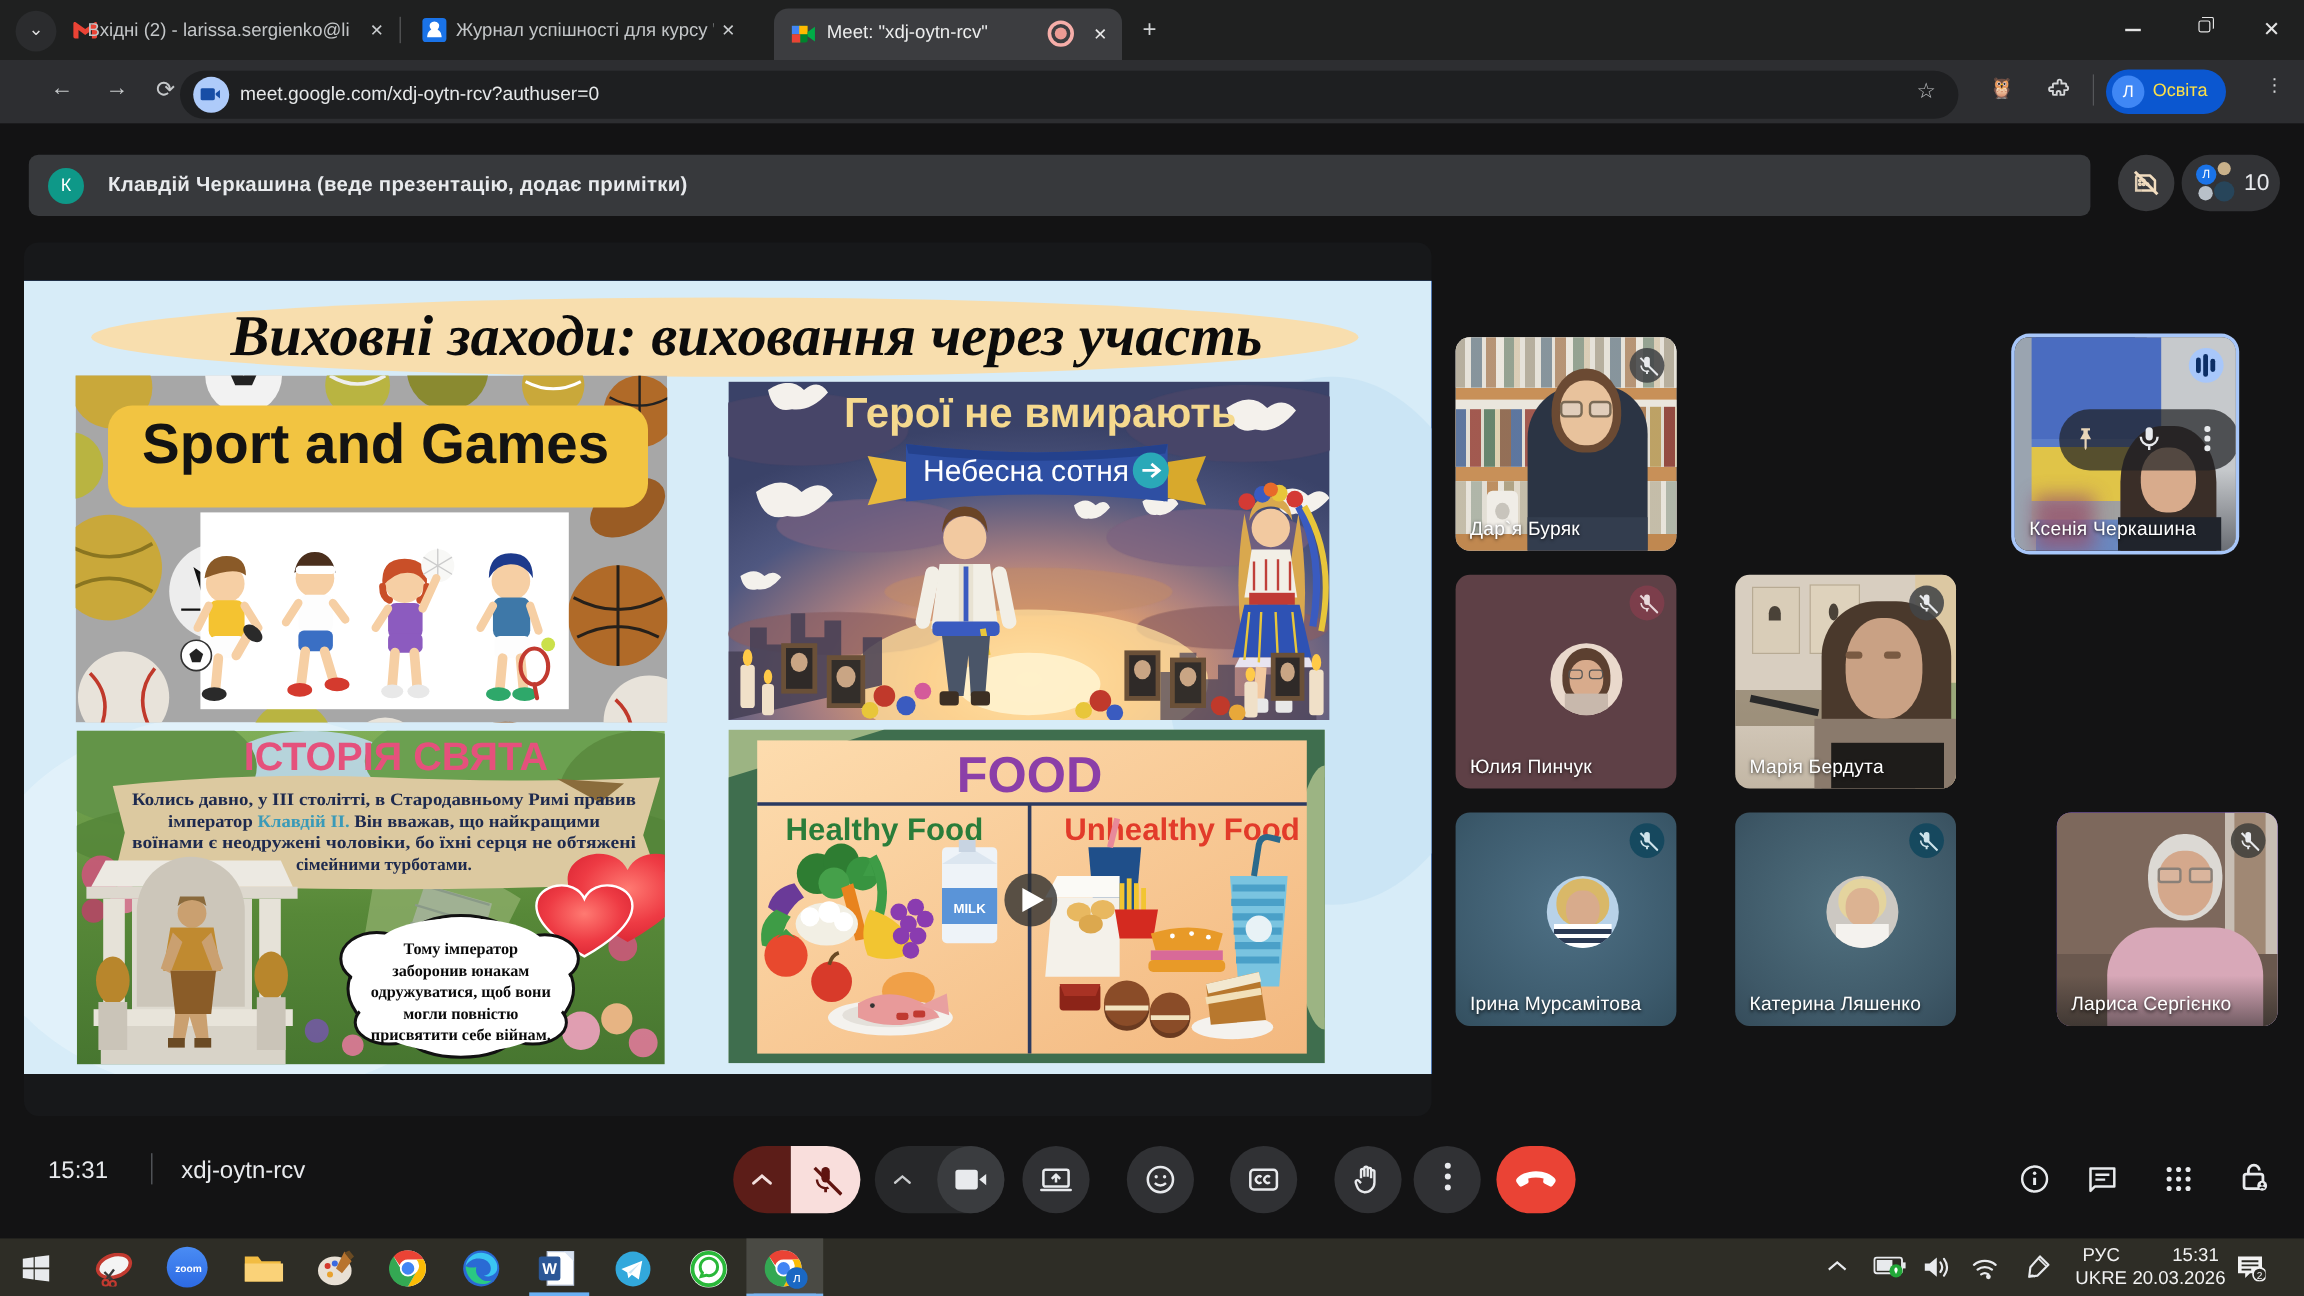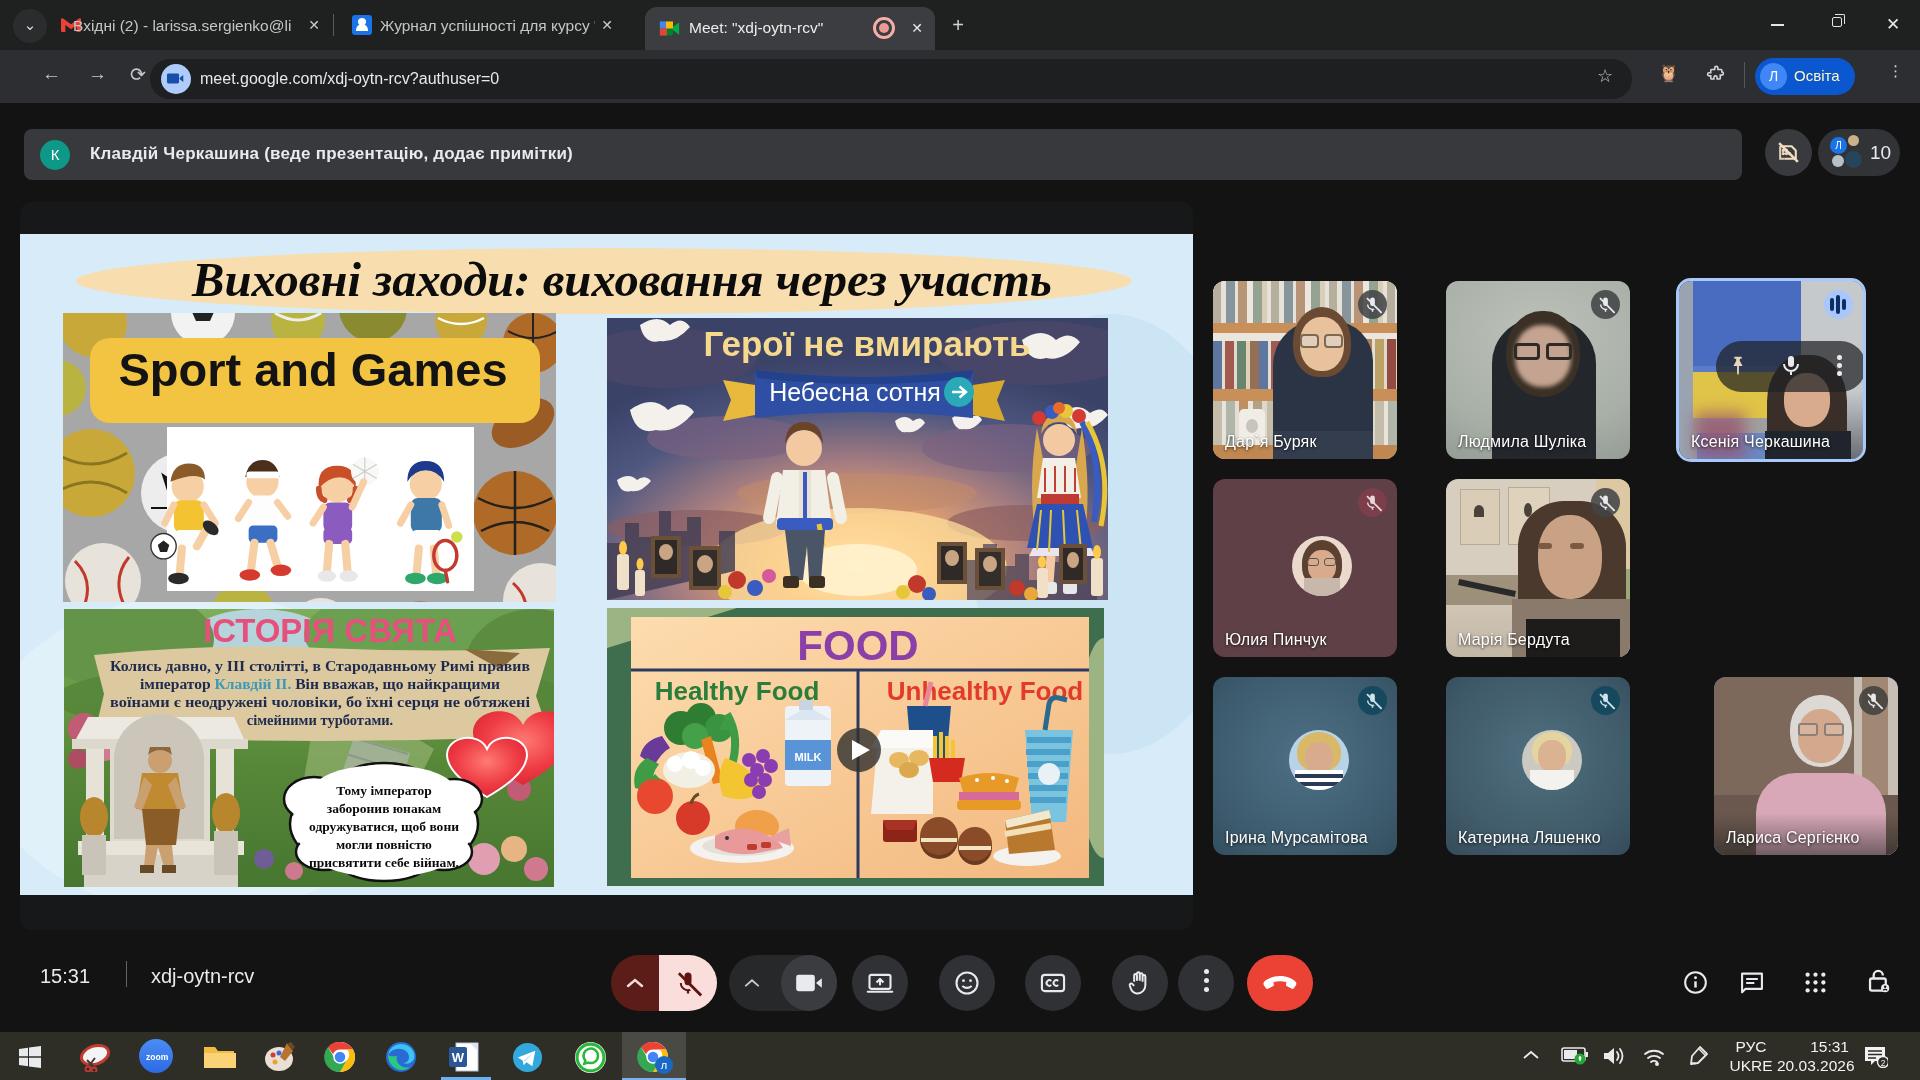--- a/index.html
+++ b/index.html
@@ -114,21 +114,21 @@
   </div>
 <div id="url">meet.google.com/xdj-oytn-rcv?authuser=0</div>
 <div id="star">☆</div>
 <div id="owl">🦉</div>
 <div id="puzzle"><svg width="19" height="19" viewBox="0 0 24 24" fill="none" stroke="#d4d6d8" stroke-width="2">
       <path d="M20 11V8a1 1 0 0 0-1-1h-4V5a2 2 0 1 0-4 0v2H7a1 1 0 0 0-1 1v3H4a2 2 0 1 0 0 4h2v3a1 1 0 0 0 1 1h3v-2a2 2 0 1 1 4 0v2h3a1 1 0 0 0 1-1v-4h2a2 2 0 1 0 0-4z"></path>
     </svg></div>
 <div class="abs" style="left:1744px;top:62px;width:1px;height:26px;background:#55575a"></div>
 <div id="profile">
     <div class="abs" style="left:5px;top:5px;width:27px;height:27px;border-radius:50%;background:#3f87f5;color:#fff;text-align:center;line-height:27px;font-size:14px">Л</div>
-    <div class="abs" style="left:39px;top:9px;color:#fef9c3;font-size:15px">Освіта</div>
+    <div class="abs" style="left:39px;top:9px;color:#fde047;font-size:15px">Освіта</div>
   </div>
 <div id="menu3" style="font-size:15px">⋮</div>
 
 <div id="meet">
   <div id="notif">
       <div id="notifav">К</div>
       <div id="notiftxt">Клавдій Черкашина (веде презентацію, додає примітки)</div>
     </div>
   <div id="nobtn">
       <svg class="abs" style="left:11px;top:11px" width="25" height="25" viewBox="0 0 24 24" fill="none" stroke="#f2ddc0" stroke-width="2">
@@ -600,35 +600,20 @@
     <div class="abs" style="left:111px;top:53px;width:19px;height:14px;border:2px solid #7a6a55;border-radius:4px;background:rgba(215,225,235,.4)"></div>
     <div class="vname">Дар`я Буряк</div>
     <div class="micoff">
         <svg class="micsvg" width="19" height="19" viewBox="0 0 24 24" fill="#e8eaed">
           <path d="M12 14a3 3 0 0 0 3-3V6a3 3 0 0 0-6 0v5a3 3 0 0 0 3 3z"></path>
           <path d="M12 17.3c-3 0-5.3-2.4-5.3-5.3H5c0 3.5 2.6 6.4 6 6.9V21h2v-2.1c.6-.1 1.2-.3 1.7-.5l-1.5-1.5c-.4.3-.8.4-1.2.4z"></path>
           <rect x="1.5" y="10.2" width="26" height="2.2" transform="rotate(45 12 12)"></rect>
         </svg>
       </div>
   </div>
-  <div class="vt" id="t2">
-    <div class="abs" style="left:46px;top:38px;width:104px;height:140px;background:#23262b;border-radius:44px 44px 0 0"></div>
-    <div class="abs" style="left:60px;top:30px;width:74px;height:86px;background:#3b3026;border-radius:48%"></div>
-    <div class="abs" style="left:69px;top:44px;width:56px;height:62px;background:#c4a390;border-radius:46%;filter:blur(2px)"></div>
-    <div class="abs" style="left:68px;top:62px;width:26px;height:17px;border:3px solid #2e2a26;border-radius:4px"></div>
-    <div class="abs" style="left:100px;top:62px;width:26px;height:17px;border:3px solid #2e2a26;border-radius:4px"></div>
-    <div class="vname">Людмила Шуліка</div>
-    <div class="micoff">
-        <svg class="micsvg" width="19" height="19" viewBox="0 0 24 24" fill="#e8eaed">
-          <path d="M12 14a3 3 0 0 0 3-3V6a3 3 0 0 0-6 0v5a3 3 0 0 0 3 3z"></path>
-          <path d="M12 17.3c-3 0-5.3-2.4-5.3-5.3H5c0 3.5 2.6 6.4 6 6.9V21h2v-2.1c.6-.1 1.2-.3 1.7-.5l-1.5-1.5c-.4.3-.8.4-1.2.4z"></path>
-          <rect x="1.5" y="10.2" width="26" height="2.2" transform="rotate(45 12 12)"></rect>
-        </svg>
-      </div>
-  </div>
   <div class="vt" id="t4">
     <div class="av" style="left:79px;top:57px;width:60px;height:60px;background:#ead9cc">
       <div class="abs" style="left:10px;top:4px;width:40px;height:46px;background:#5c4030;border-radius:50% 50% 40% 40%"></div>
       <div class="abs" style="left:16px;top:14px;width:28px;height:32px;background:#d8ab8c;border-radius:46%"></div>
       <div class="abs" style="left:15px;top:22px;width:12px;height:8px;border:1.5px solid #555;border-radius:3px"></div>
       <div class="abs" style="left:32px;top:22px;width:12px;height:8px;border:1.5px solid #555;border-radius:3px"></div>
       <div class="abs" style="left:12px;top:42px;width:36px;height:18px;background:#c8b8ac"></div>
     </div>
     <div class="vname">Юлия Пинчук</div>
     <div class="micoff" style="background:rgba(125,62,76,.95)">

